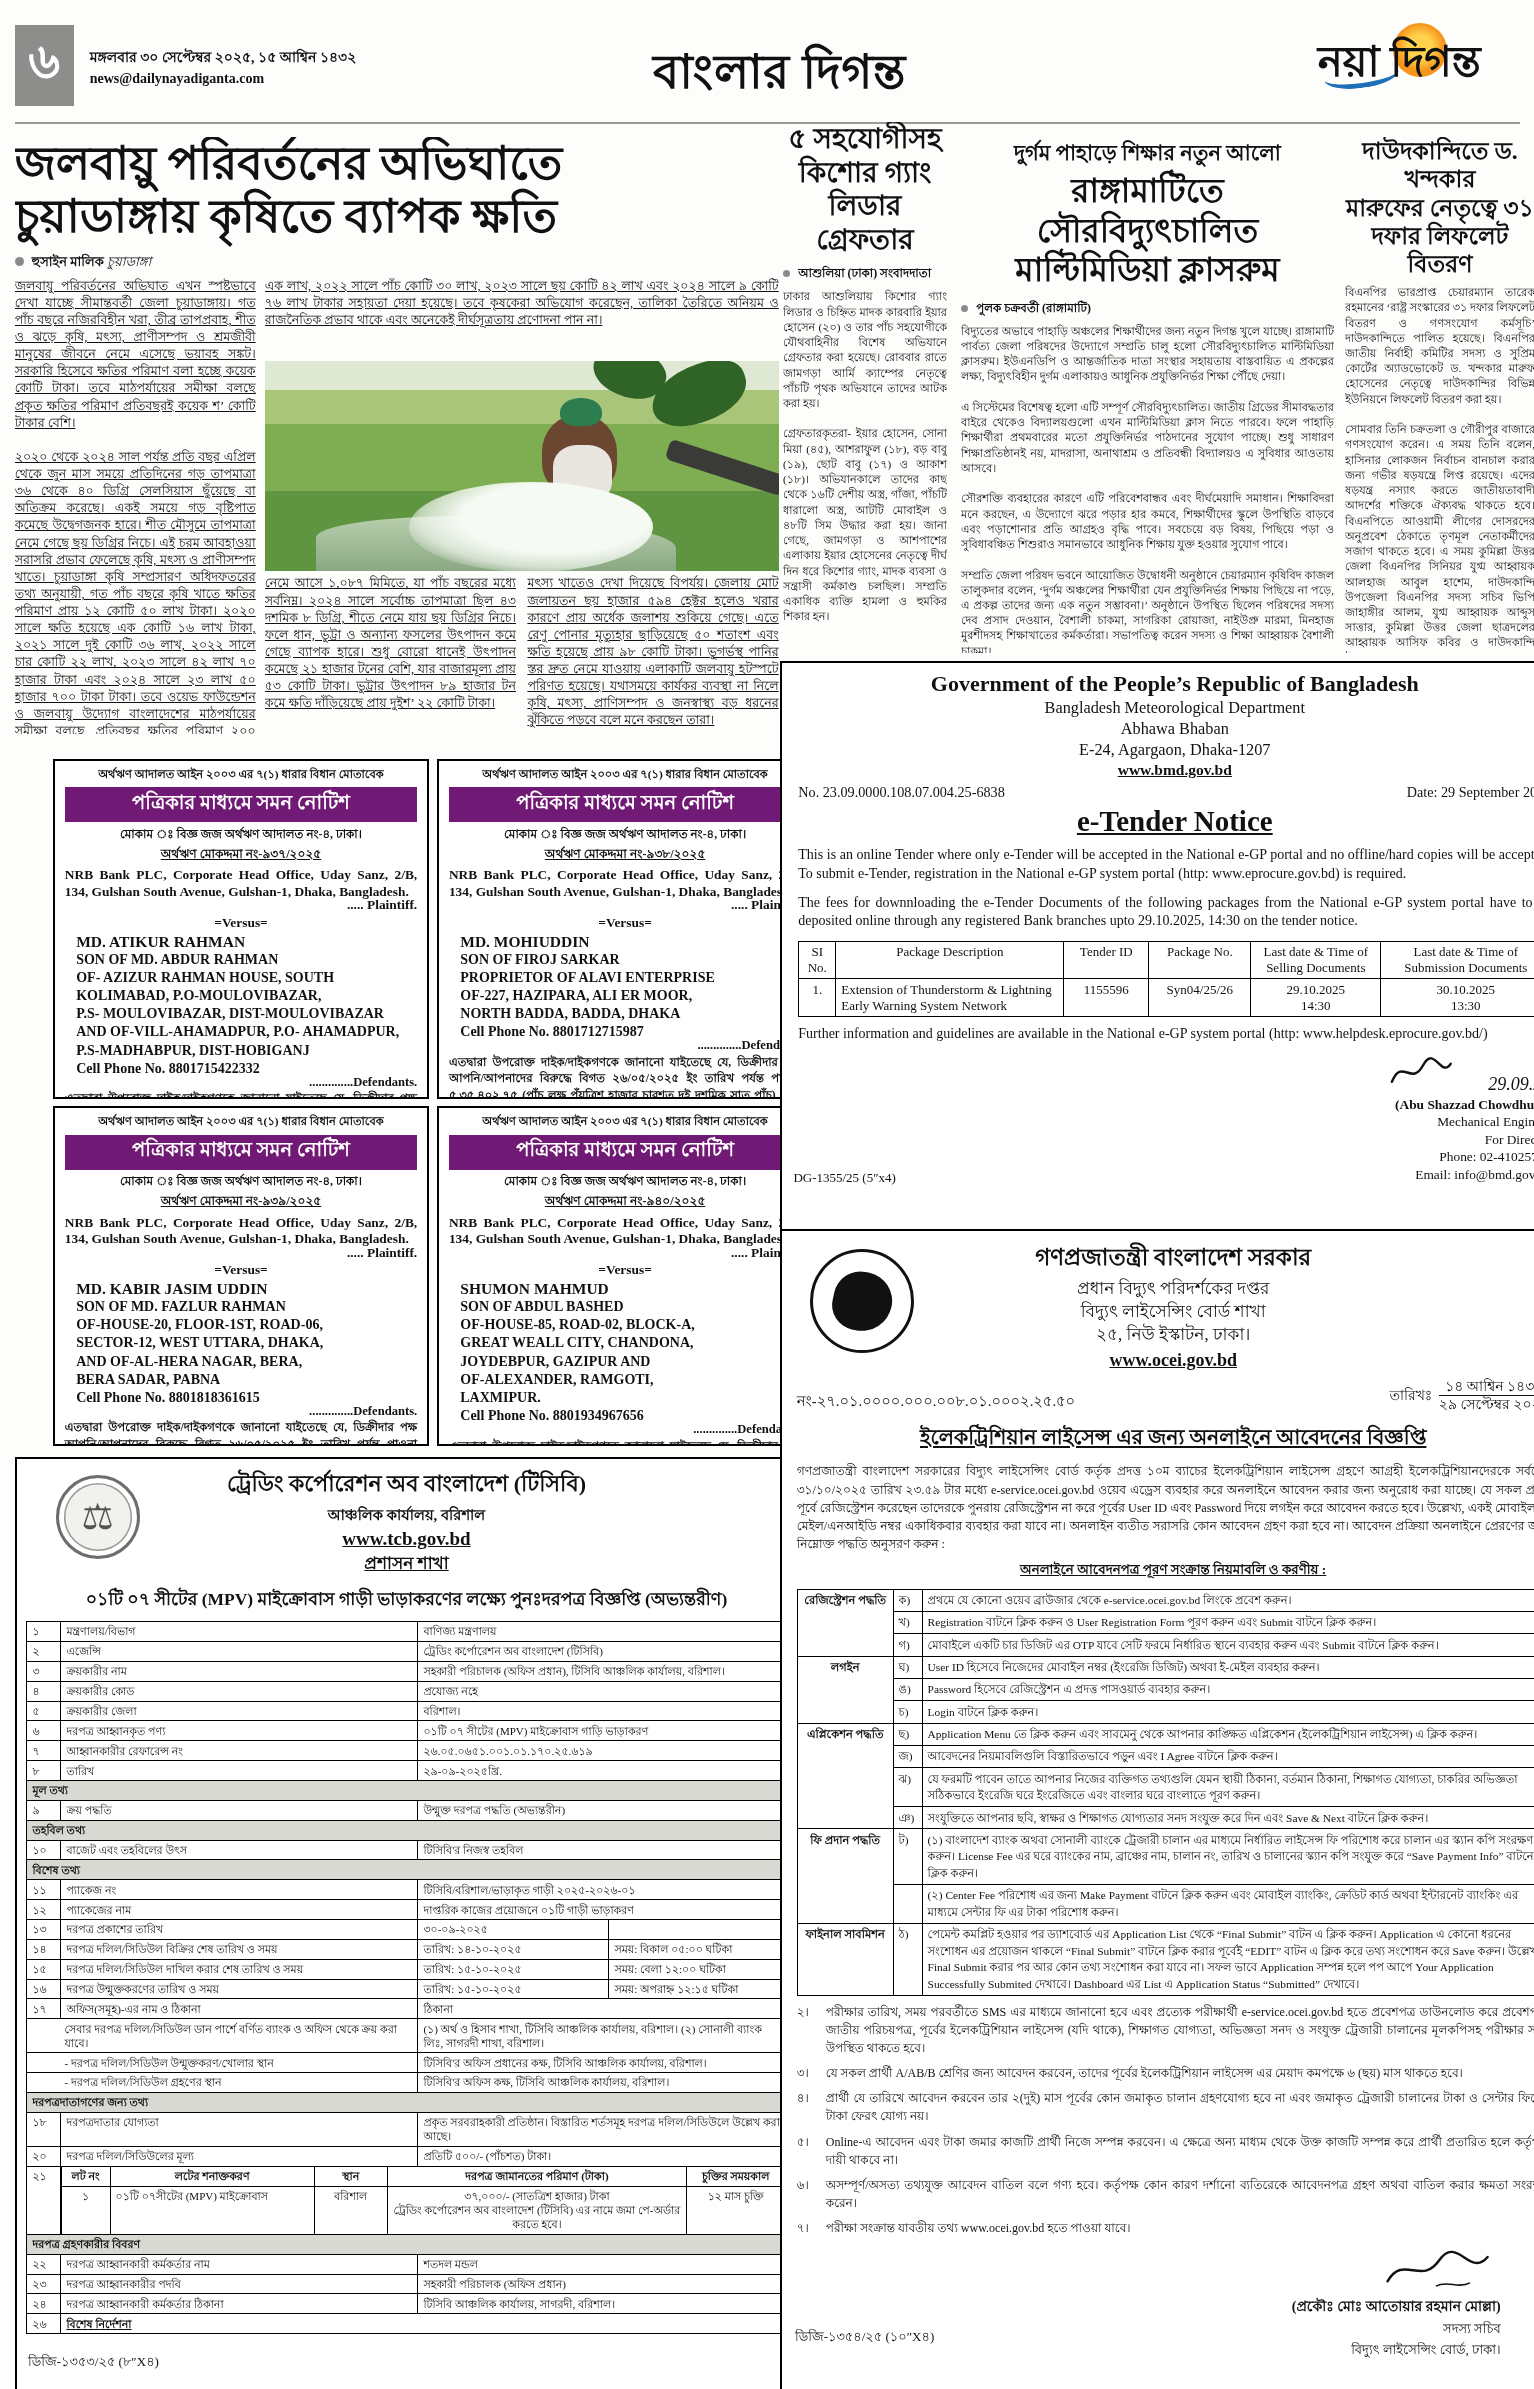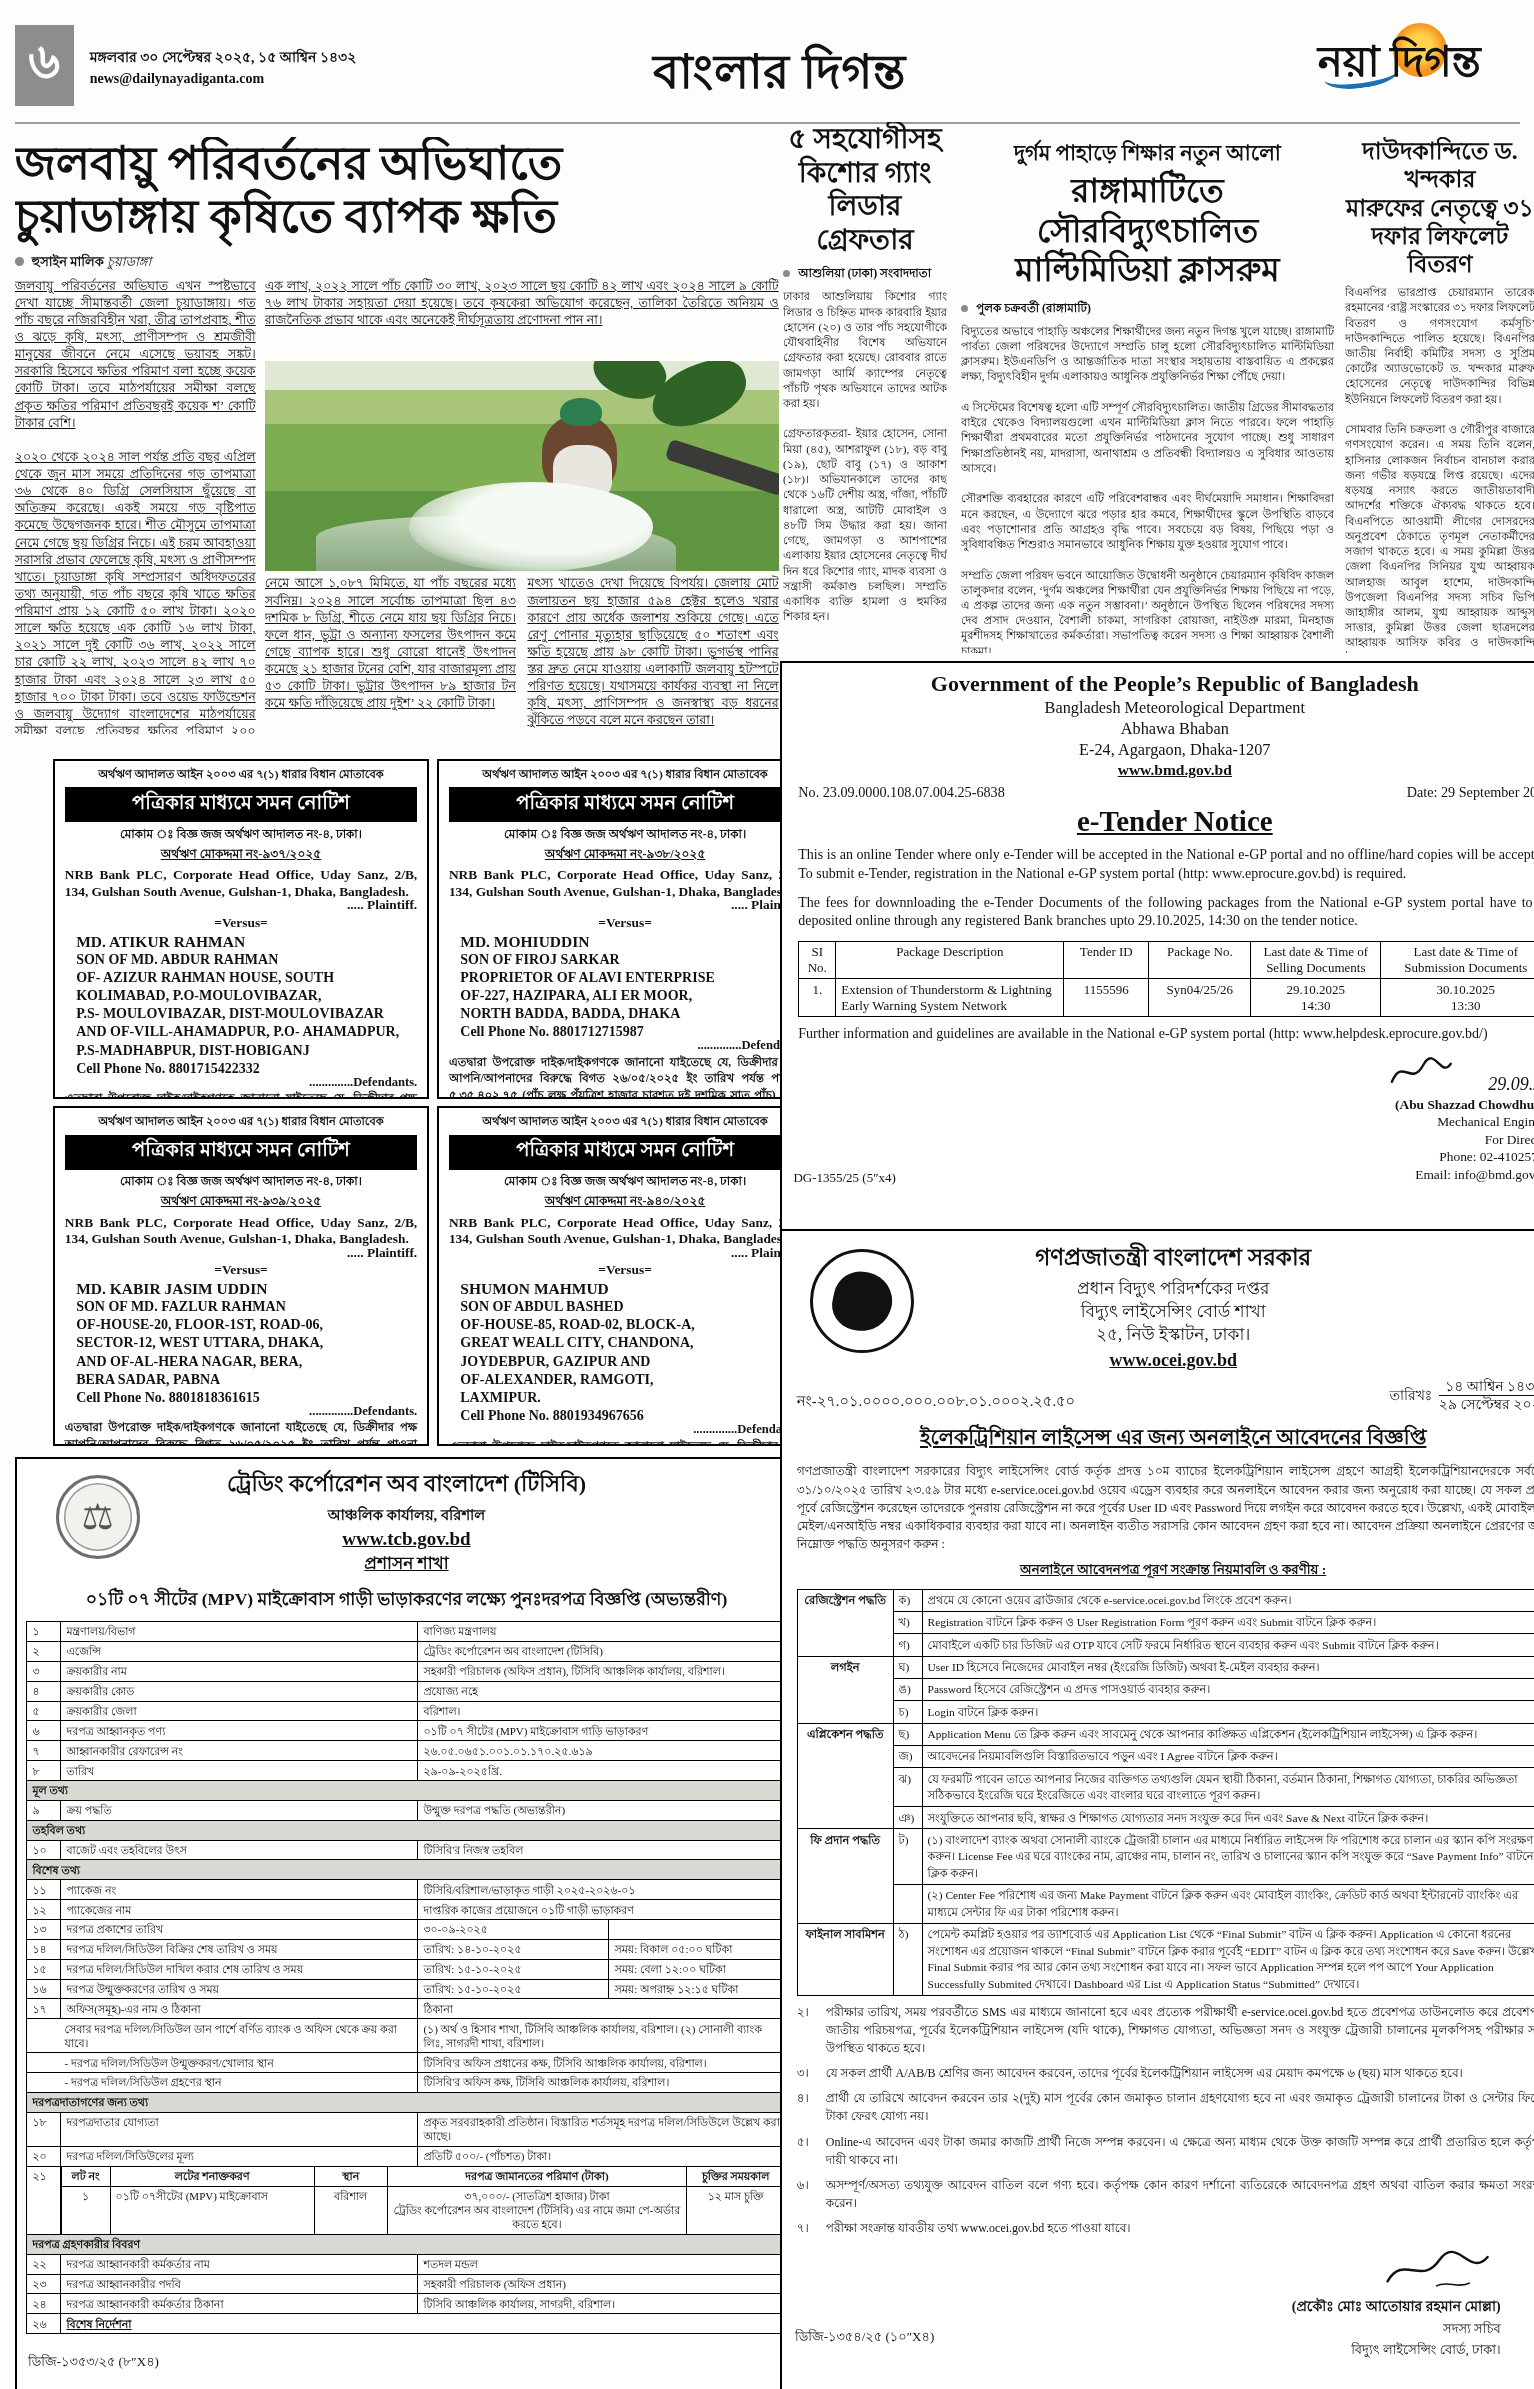--- a/index.html
+++ b/index.html
@@ -31,21 +31,21 @@
   .ph-man-body{position:absolute;left:54%;top:26%;width:75px;height:80px;background:#6b4630;border-radius:46% 46% 40% 40%;}
   .ph-vest{position:absolute;left:56%;top:40%;width:59px;height:54px;background:#e8e6de;border-radius:40% 40% 30% 30%;}
   .ph-turban{position:absolute;left:57.5%;top:18%;width:42px;height:28px;background:#2e7d4f;border-radius:50% 50% 40% 40%;}
   .ph-pipe{position:absolute;right:-8.1px;top:46%;width:122px;height:21px;background:#3a3a38;transform:rotate(18deg);border-radius:6.5px;}
   .ph-splash{position:absolute;left:28%;top:58%;width:244px;height:90px;background:radial-gradient(ellipse at 60% 40%,#f6faf4 0 45%,rgba(246,250,244,.65) 65%,rgba(246,250,244,0) 80%);border-radius:50%;}
   .ph-water{position:absolute;left:10%;bottom:0;width:70%;height:26%;background:linear-gradient(#b9cfae,#8aa883);border-radius:40% 60% 0 0;}
   
   .notice-grid{display:grid;grid-template-columns:376px 376px;grid-template-rows:340px 340px;gap:7.3px 8.1px;}
   .notice-box{border:2px solid #000;padding:4.9px 9.8px;overflow:hidden;background:#fff;}
   .law-line{font-size:11.4px;font-weight:bold;text-align:center;}
-  .notice-bar{background:#000000;color:#fff;font-size:19.5px;font-weight:bold;text-align:center;margin:2.4px 0;padding:0.8px 0 2.4px;}
+  .notice-bar{background:#701a75;color:#fff;font-size:19.5px;font-weight:bold;text-align:center;margin:2.4px 0;padding:0.8px 0 2.4px;}
   .venue{font-size:11.8px;font-weight:bold;text-align:center;}
   .caseno{font-size:12.2px;font-weight:bold;text-align:center;text-decoration:underline;}
   .plaintiff{font-size:13.4px;font-weight:bold;text-align:justify;line-height:1.25;margin-top:2.4px;}
   .pl-right{font-size:13.4px;font-weight:bold;text-align:right;margin-top:-3.3px;}
   .versus{font-size:13.4px;font-weight:bold;text-align:center;margin:1.6px 0;}
   .def-name{font-size:15.5px;font-weight:bold;margin-left:11.4px;}
   .def-addr{font-size:14px;font-weight:bold;line-height:1.3;margin-left:11.4px;}
   .def-right{font-size:12.6px;font-weight:bold;text-align:right;margin-top:-3.3px;}
   .notice-body{font-size:11.6px;font-weight:bold;text-align:justify;line-height:1.42;margin-top:1.6px;}
   

